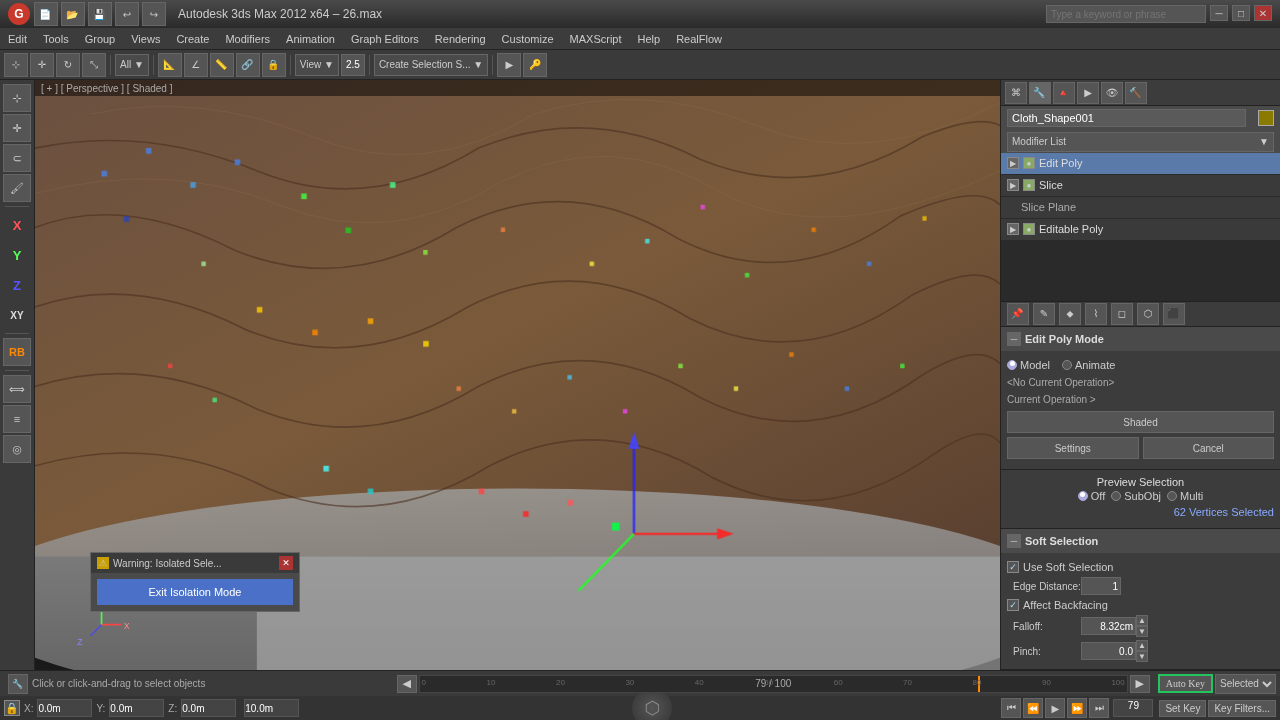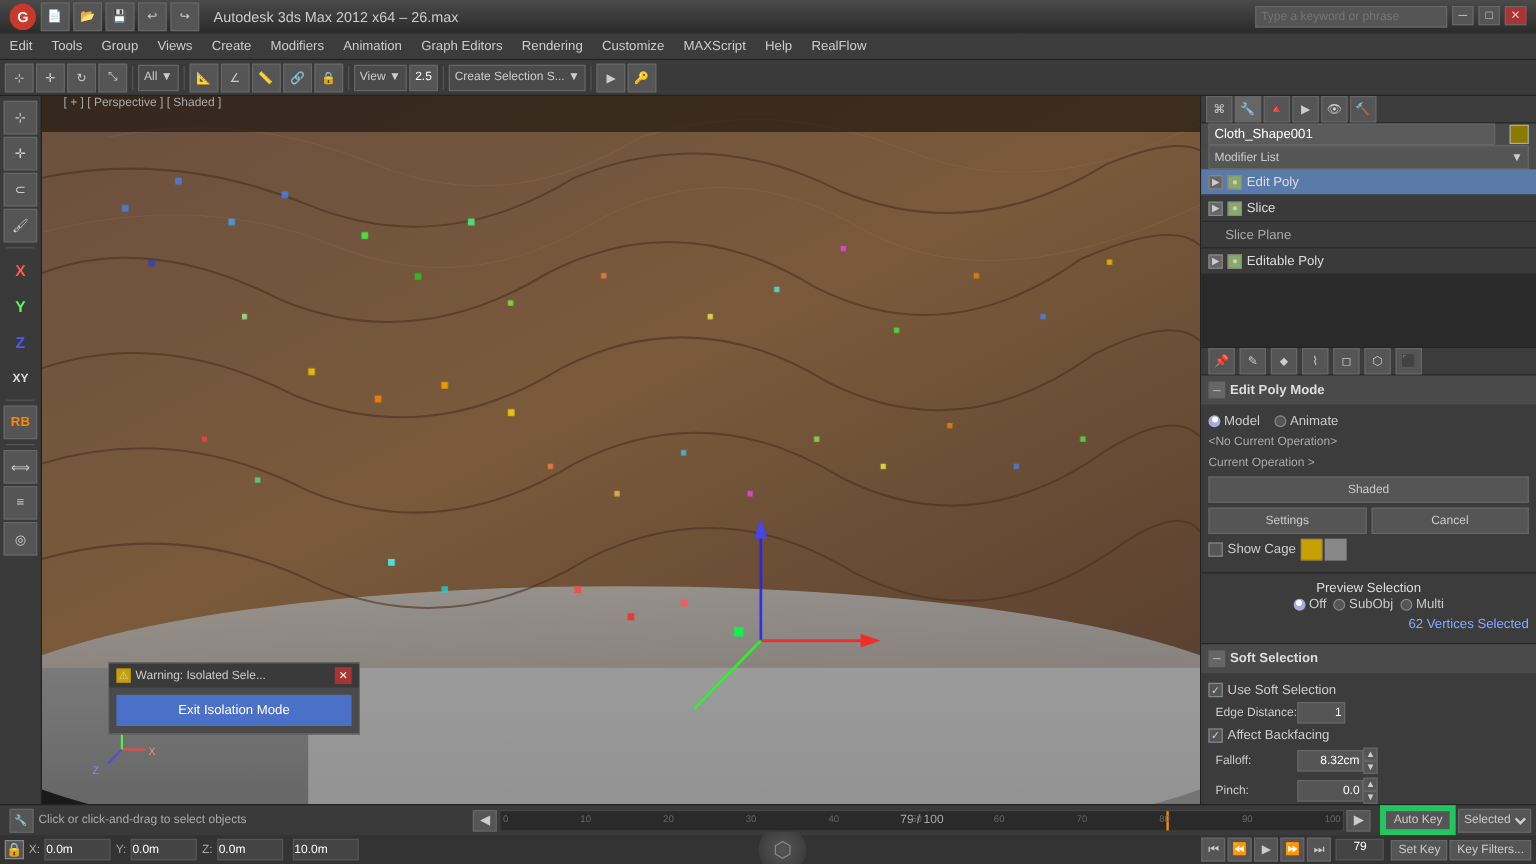--- a/index.html
+++ b/index.html
@@ -22,21 +22,21 @@
     #toolbar { height: 30px; background: #3a3a3a; display: flex; align-items: center; padding: 0 4px; gap: 2px; border-bottom: 1px solid #222; }
     .tb-btn { width: 24px; height: 24px; background: #555; border: 1px solid #666; display: flex; align-items: center; justify-content: center; cursor: pointer; font-size: 10px; color: #ccc; }
     .tb-separator { width: 1px; height: 20px; background: #555; margin: 0 2px; }
     .tb-dropdown { height: 22px; background: #4a4a4a; border: 1px solid #666; color: #ccc; font-size: 10px; padding: 0 4px; display: flex; align-items: center; gap: 2px; cursor: pointer; }
 
     
     #main { display: flex; height: calc(720px - 80px - 50px); }
 
     
     #viewport { flex: 1; position: relative; background: #1a1a1a; overflow: hidden; }
-    #viewport-header { height: 30px; background: rgba(0,0,0,0.5); display: flex; align-items: flex-start; padding: 0 18px; color: #aaa; font-size: 10px; position: absolute; top: 0; left: 0; right: 0; z-index: 10; }
+    #viewport-header { height: 16px; background: rgba(0,0,0,0.5); display: flex; align-items: center; padding: 0 6px; color: #aaa; font-size: 10px; position: absolute; top: 0; left: 0; right: 0; z-index: 10; }
 
     
     #cloth-canvas { position: absolute; top: 0; left: 0; width: 100%; height: 100%; }
 
     
     #left-toolbar { width: 35px; background: #3a3a3a; display: flex; flex-direction: column; align-items: center; padding: 4px 2px; gap: 2px; border-right: 1px solid #222; }
     .lt-btn { width: 28px; height: 28px; background: #555; border: 1px solid #666; display: flex; align-items: center; justify-content: center; font-size: 11px; cursor: pointer; color: #ccc; }
     .lt-separator { width: 24px; height: 1px; background: #555; margin: 2px 0; }
 
     
@@ -396,28 +396,20 @@
         <div style="color:#aaa;font-size:10px;padding:2px 0;">
           <span>Current Operation &gt;</span>
         </div>
         <div class="btn-row">
           <div class="action-btn">Shaded</div>
         </div>
         <div class="btn-row">
           <div class="action-btn">Settings</div>
           <div class="action-btn">Cancel</div>
         </div>
-        <div class="checkbox-row">
-          <div class="checkbox"></div>
-          <span>Show Cage</span>
-          <div class="color-btns">
-            <div class="color-btn" style="background:#c8a000;"></div>
-            <div class="color-btn" style="background:#888;"></div>
-          </div>
-        </div>
       </div>
     </div>
 
     <div id="preview-section">
       <div class="preview-header">Preview Selection</div>
       <div class="radio-row-3">
         <div class="radio-item">
           <div class="radio-circle selected">
               <div class="radio-dot"></div>
             </div>
@@ -509,21 +501,21 @@
           <span style="font-size:8px;color:#666;margin-top:2px;">70</span>
           <span style="font-size:8px;color:#666;margin-top:2px;">80</span>
           <span style="font-size:8px;color:#666;margin-top:2px;">90</span>
           <span style="font-size:8px;color:#666;margin-top:2px;">100</span>
         </div>
       </div>
       <div style="width:20px;height:18px;background:#555;border:1px solid #666;display:flex;align-items:center;justify-content:center;cursor:pointer;">▶</div>
     </div>
 
     <div style="display:flex;align-items:center;gap:2px;padding:0 4px;">
-      <div style="padding:2px 6px;background:#555;border:5px solid #22c55e;color:#ccc;font-size:10px;cursor:pointer;">Auto Key</div>
+      <div style="padding:2px 6px;background:#555;border:2px solid #22c55e;color:#ccc;font-size:10px;cursor:pointer;font-family:Liberation Serif, serif;">Auto Key</div>
       <select style="height:20px;background:#555;border:1px solid #666;color:#ccc;font-size:10px;">
         <option>Selected</option>
       </select>
     </div>
   </div>
 
   <div id="statusbar-bottom">
 
     <div style="display:flex;align-items:center;gap:4px;padding:0 4px;">
       <div style="width:16px;height:16px;background:#555;border:1px solid #888;cursor:pointer;display:flex;align-items:center;justify-content:center;">🔒</div>

